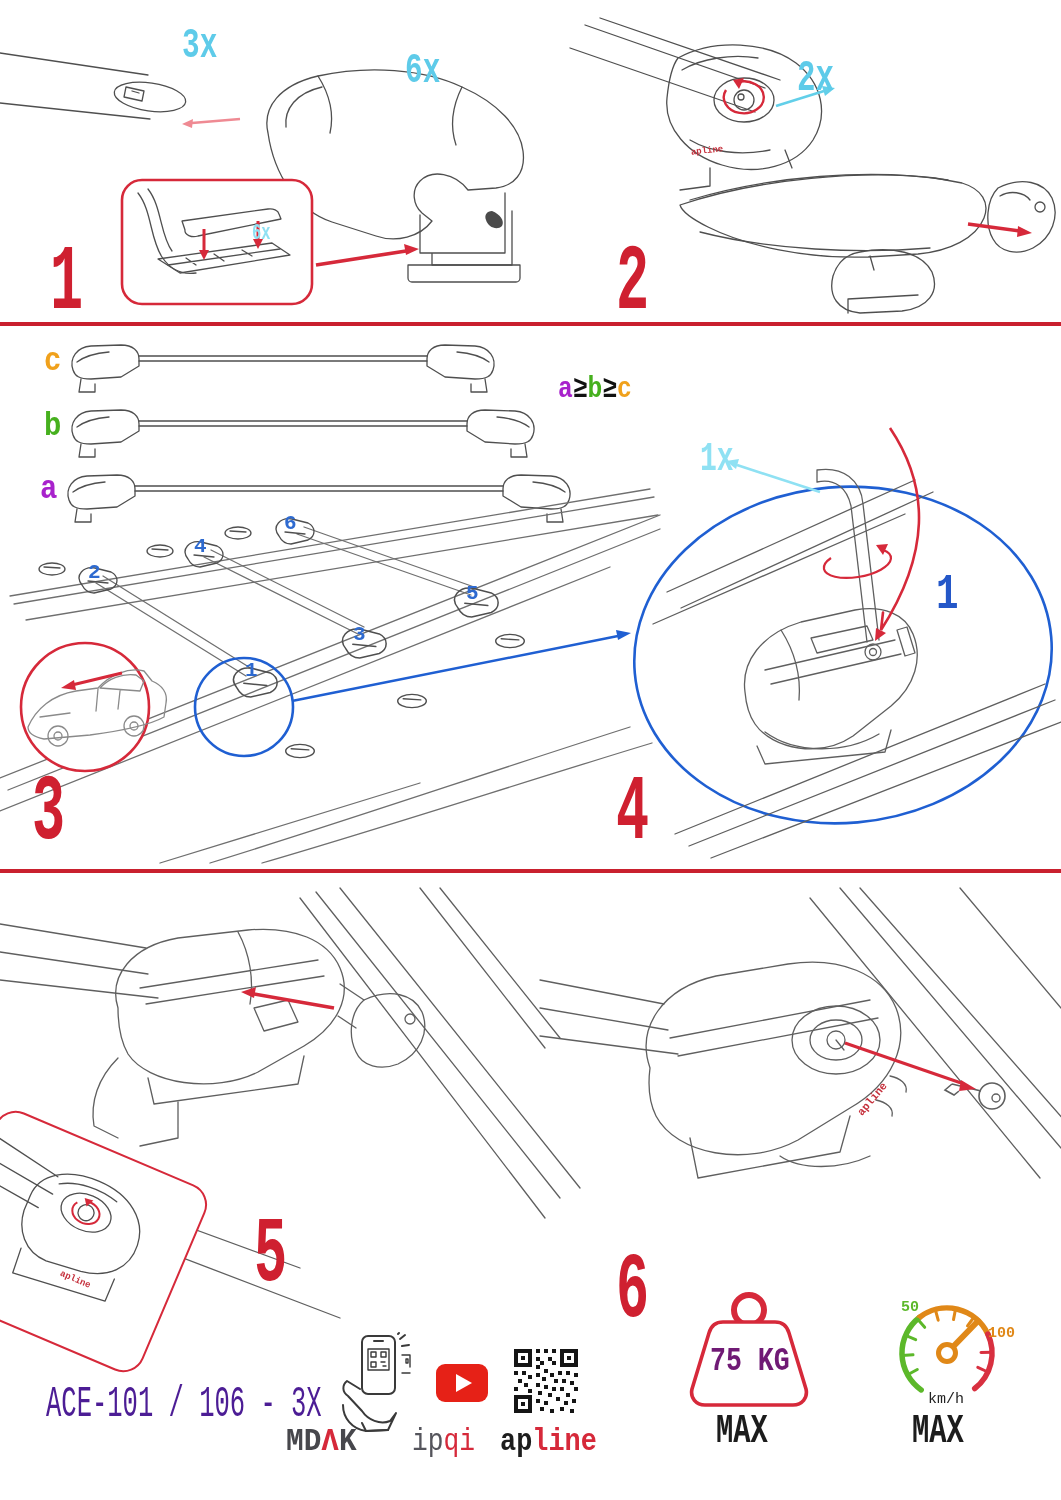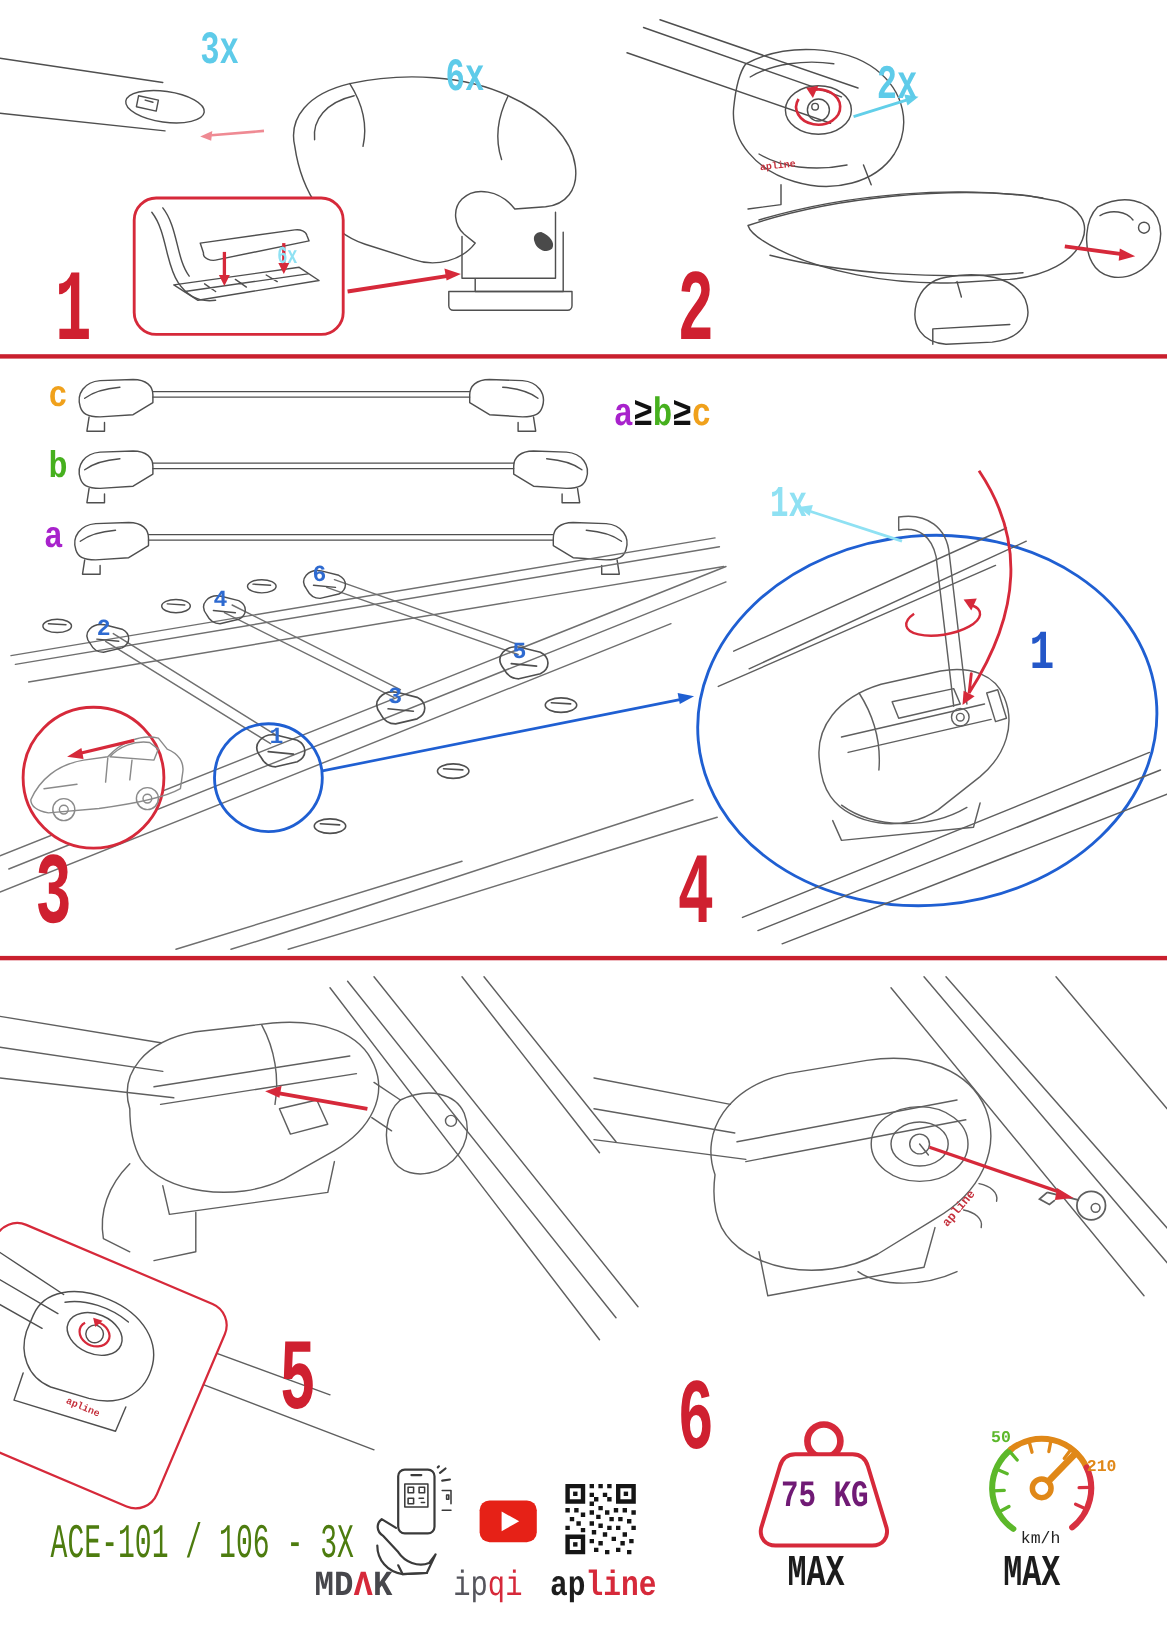--- a/index.html
+++ b/index.html
@@ -118,21 +118,21 @@
     <path class="lineart" d="M114,85 H442 M114,90 H442"></path>
     <use href="#ftL" transform="translate(510,73) scale(-1,1)"></use>
     <use href="#ftL" transform="translate(42,138)"></use>
     <path class="lineart" d="M110,150 H478 M110,155 H478"></path>
     <use href="#ftL" transform="translate(520,138) scale(-1,1) translate(-26,0)"></use>
   </svg>
   <div class="barletter" style="left:44px;top:344px;color:#f0a11c;">c</div>
   <div class="barletter" style="left:44px;top:409px;color:#46b01e;">b</div>
   <div class="barletter" style="left:40px;top:472px;color:#a822cc;">a</div>
 
-  <div class="abs" style="left:558px;top:356px;font-size:36px;font-weight:bold;">
+  <div class="abs" style="left:558px;top:372px;font-size:30px;font-weight:bold;">
     <span class="cond" style="transform:scaleX(0.82);">
       <span style="color:#a822cc;">a</span><span style="color:#111;">≥</span><span style="color:#46b01e;">b</span><span style="color:#111;">≥</span><span style="color:#f0a11c;">c</span>
     </span>
   </div>
 
   <svg style="left:0;top:495px;" width="660" height="368" viewBox="0 0 660 368">
     <defs>
       <g id="footblob" class="lineart">
         <path d="M-14,6 c-8,-10 2,-19 13,-17 l16,4 c8,4 8,13 0,17 l-17,4 c-6,0 -10,-4 -12,-8 z"></path>
         <path d="M-8,2 l20,2"></path>
@@ -281,21 +281,21 @@
       <path d="M412,196 L441,203 M412,196 l-7,6 l9,5 l5,-4" stroke="#5f5f5f" stroke-width="1.6" fill="none"></path>
     </g>
     <g>
       <line x1="305" y1="155" x2="424" y2="196" stroke="#d6293a" stroke-width="3"></line>
       <path d="M436,201 l-15,-9 l-2,11 z" fill="#d6293a"></path>
     </g>
   </svg>
   <div class="tinylogo" style="left:853px;top:1094px;font-size:11px;transform:rotate(-50deg);">apline</div>
   <div class="stepnum" style="left:616px;top:1246px;">6</div>
 
-  <div class="footertxt" style="left:46px;top:1382px;font-size:44px;color:#4d7c0f;font-weight:normal;">
+  <div class="footertxt" style="left:46px;top:1382px;font-size:44px;color:#4c1d95;font-weight:normal;">
     <span class="cond" style="transform:scaleX(0.58);">ACE-101 / 106 - 3X</span>
   </div>
 
   <svg style="left:338px;top:1333px;" width="76" height="100" viewBox="0 0 76 100">
     <g stroke="#3a3a3a" stroke-width="2" fill="none" stroke-linecap="round" stroke-linejoin="round">
       <rect x="24" y="3" width="33" height="58" rx="6"></rect>
       <line x1="36" y1="8" x2="45" y2="8"></line>
       <rect x="30" y="16" width="21" height="21" stroke-width="1.4"></rect>
       <path d="M33,19 h5 v5 h-5 z M43,19 h5 v5 h-5 z M33,29 h5 v5 h-5 z M43,29 h4 M45,33 h3" stroke-width="1.4"></path>
       <path d="M62,6 l5,-4 M64,13 l7,-1 M60,1 l1,-1"></path>
@@ -360,17 +360,17 @@
         <line x1="71.6" y1="29.8" x2="69.5" y2="40.6" stroke="#e08818"></line>
         <line x1="90.1" y1="38.0" x2="83.5" y2="46.8" stroke="#e08818"></line>
         <line x1="108.0" y1="73.2" x2="97.0" y2="73.4" stroke="#d83040"></line>
         <line x1="103.8" y1="93.0" x2="93.8" y2="88.4" stroke="#d83040"></line>
       </g>
       <line x1="63" y1="74" x2="94" y2="42" stroke="#e08818" stroke-width="6"></line>
       <circle cx="63" cy="74" r="8.5" stroke="#e08818" stroke-width="5" fill="#fff"></circle>
     </g>
   </svg>
   <div class="footertxt" style="left:901px;top:1300px;font-size:15px;color:#5cb82a;">50</div>
-  <div class="footertxt" style="left:988px;top:1326px;font-size:15px;color:#e08818;">210</div>
+  <div class="footertxt" style="left:988px;top:1326px;font-size:15px;color:#e08818;">100</div>
   <div class="footertxt" style="left:928px;top:1392px;font-size:15px;font-weight:normal;color:#222;">km/h</div>
   <div class="maxlbl" style="left:912px;top:1412px;">MAX</div>
 
 </div>
 
 </body></html>

